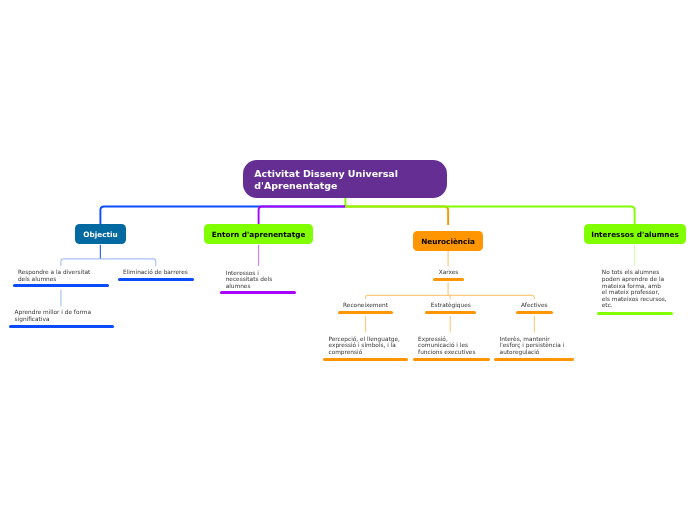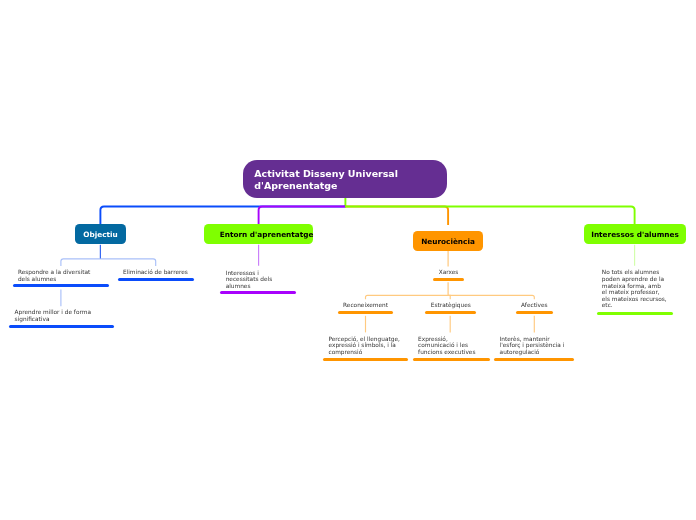--- a/index.html
+++ b/index.html
@@ -48,21 +48,21 @@
   </svg>
 
   <div class="node root" style="left:242.8px;top:159.6px;width:204.4px;height:38.4px;background:#652e92;color:#fff;padding:8.5px 11.5px;font-size:9.45px;line-height:12.3px;">
     <div>Activitat Disseny Universal</div>
     <div>d'Aprenentatge</div>
   </div>
 
   <div class="node" style="left:75.1px;top:224.4px;width:50.8px;height:19.6px;background:#0369a1;color:#fff;font-size:7.3px;">
     <span>Objectiu</span>
   </div>
-  <div class="node" style="left:203.8px;top:224.4px;width:109.6px;height:19.5px;background:#7fff00;color:#000;font-size:7.3px;justify-content:flex-end;">
+  <div class="node" style="left:203.8px;top:224.4px;width:109.6px;height:19.5px;background:#7fff00;color:#000;font-size:7.3px;">
     <span>Entorn d'aprenentatge</span>
   </div>
   <div class="node" style="left:413.1px;top:231px;width:69.9px;height:19.5px;background:#ff9500;color:#000;font-size:7.3px;">
     <span>Neurociència</span>
   </div>
   <div class="node" style="left:583.7px;top:224.4px;width:102.7px;height:19.5px;background:#7fff00;color:#000;font-size:7.3px;">
     <span>Interessos d'alumnes</span>
   </div>
 
   <div class="leaf" style="left:12.6px;top:269.45px;width:96.5px;">

